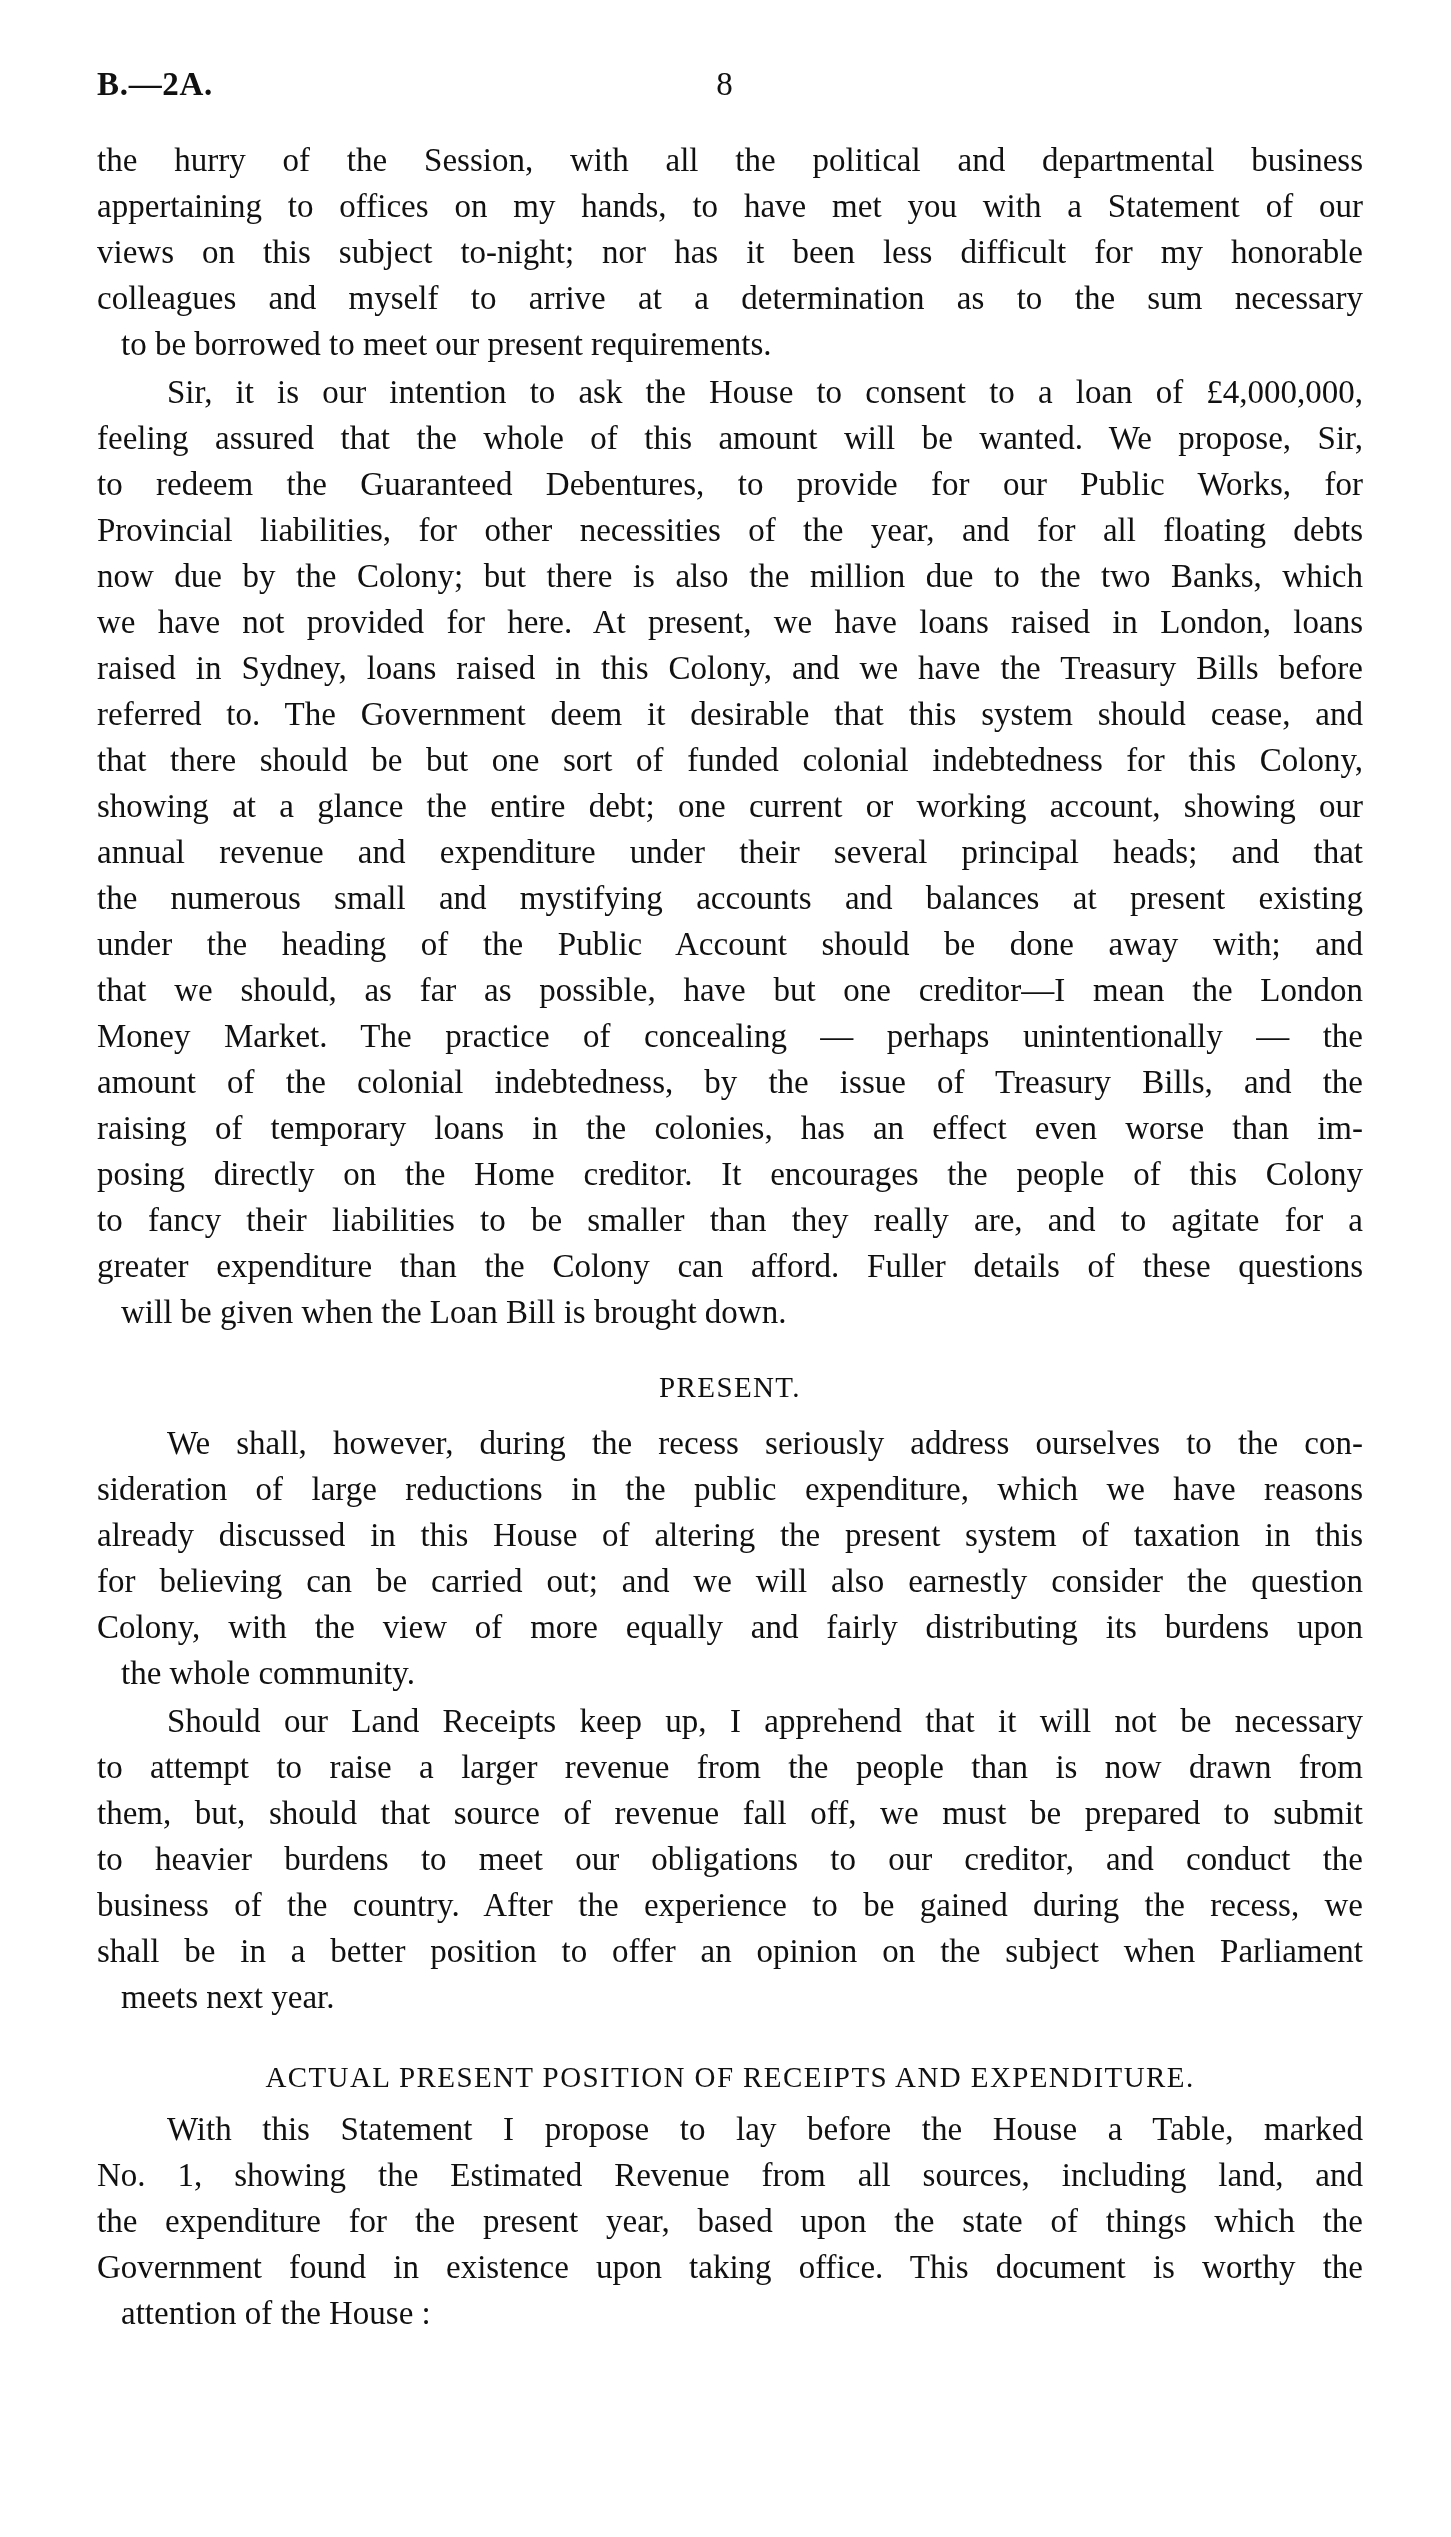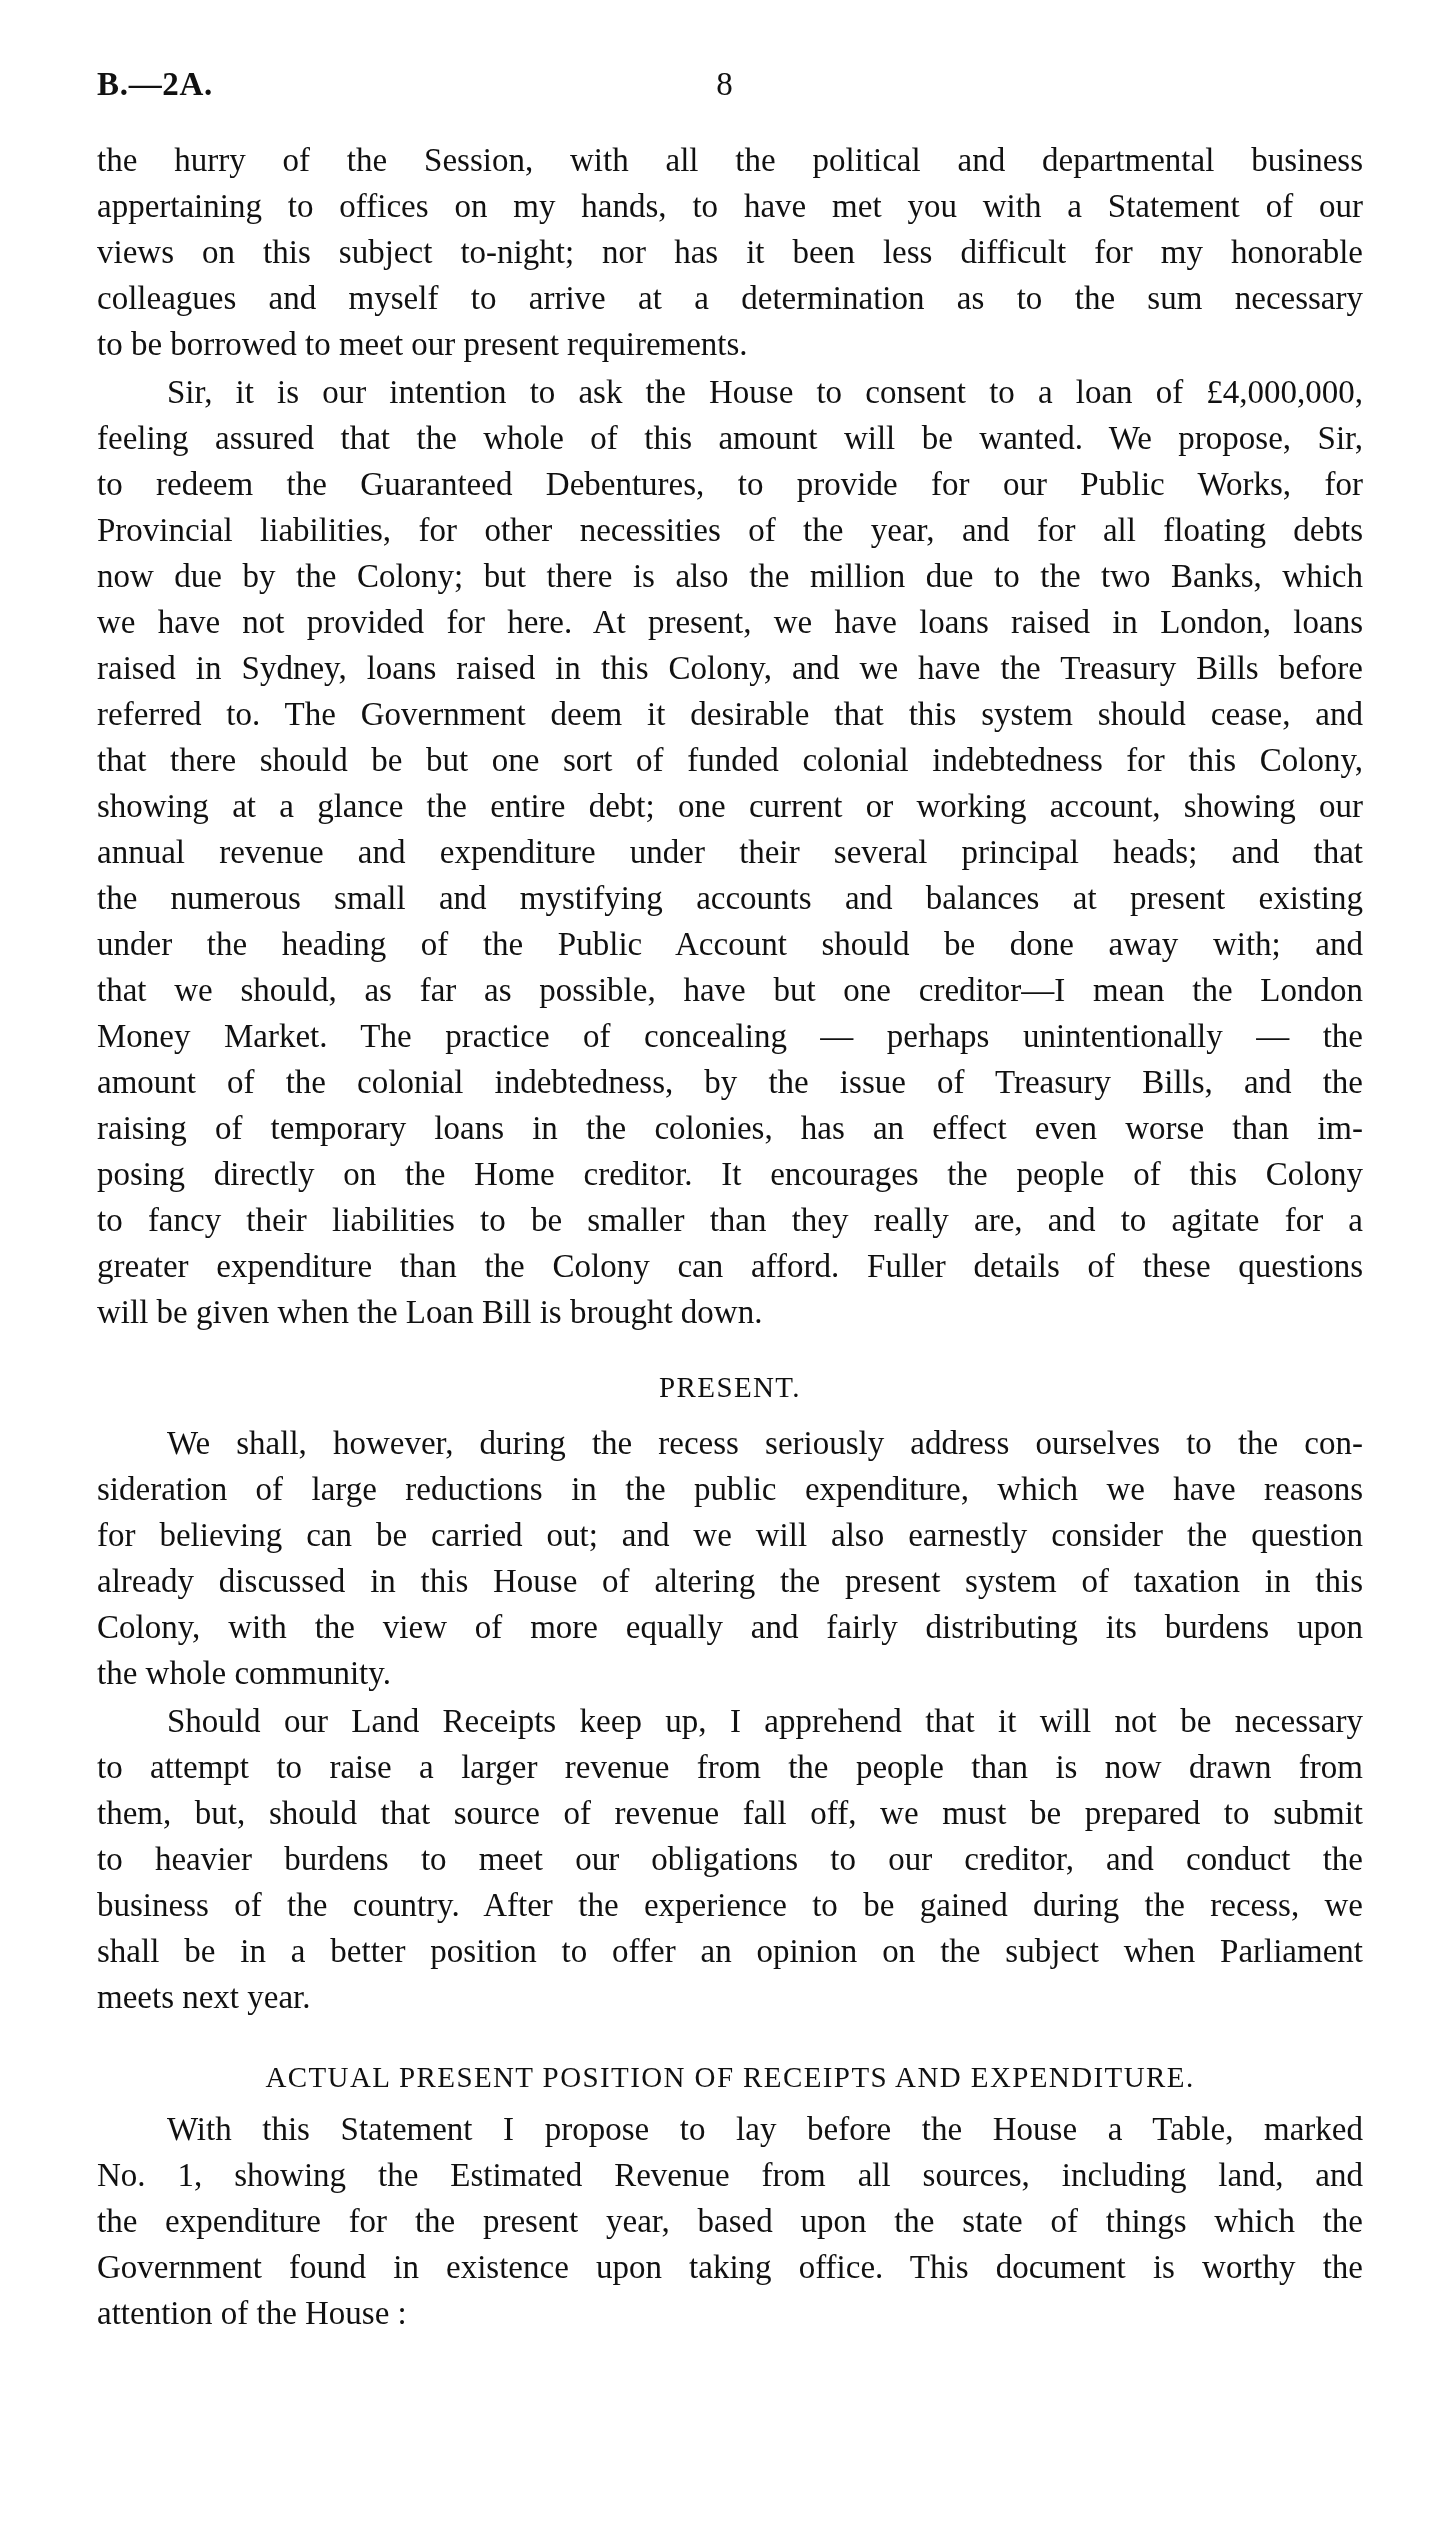--- a/index.html
+++ b/index.html
@@ -56,20 +56,21 @@
     display: block;
     height: 46px;
     white-space: nowrap;
     text-align: justify;
     text-align-last: justify;
     word-spacing: 0px;
   }
   .line.last {
     text-align: left;
     text-align-last: left;
+    margin-left: 24px;
   }
   .line.indent {
     padding-left: 70px;
   }
   .para-gap {
     height: 2.2px;
   }
   .heading {
     position: absolute;
     left: 97px;
@@ -124,22 +125,22 @@
       <span class="line last">will be given when the Loan Bill is brought down.</span>
     </div>
   </div>
 
   <div class="heading" style="top:1369px;">PRESENT.</div>
 
   <div class="block" style="top:1420px;">
     <div>
       <span class="line indent">We shall, however, during the recess seriously address ourselves to the con-</span>
       <span class="line">sideration of large reductions in the public expenditure, which we have reasons</span>
+      <span class="line">already discussed in this House of altering the present system of taxation in this</span>
       <span class="line">for believing can be carried out; and we will also earnestly consider the question</span>
-      <span class="line">already discussed in this House of altering the present system of taxation in this</span>
       <span class="line">Colony, with the view of more equally and fairly distributing its burdens upon</span>
       <span class="line last">the whole community.</span>
     </div>
     <div class="para-gap"></div>
     <div>
       <span class="line indent">Should our Land Receipts keep up, I apprehend that it will not be necessary</span>
       <span class="line">to attempt to raise a larger revenue from the people than is now drawn from</span>
       <span class="line">them, but, should that source of revenue fall off, we must be prepared to submit</span>
       <span class="line">to heavier burdens to meet our obligations to our creditor, and conduct the</span>
       <span class="line">business of the country.  After the experience to be gained during the recess, we</span>

